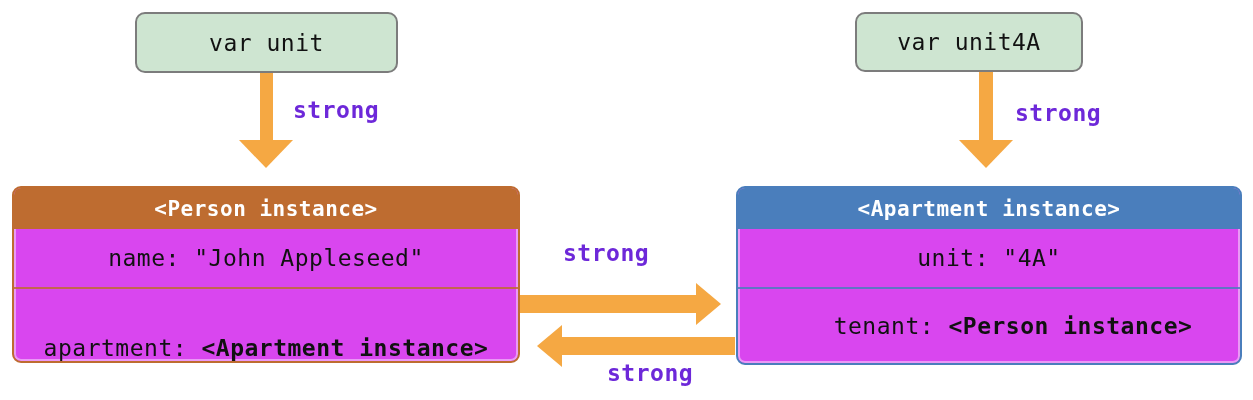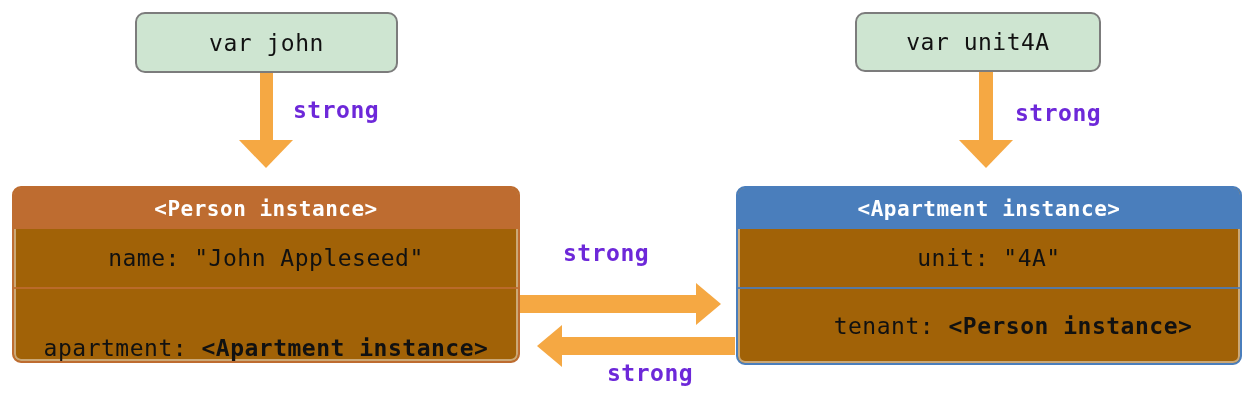--- a/index.html
+++ b/index.html
@@ -31,21 +31,21 @@
     box-sizing: border-box;
   }
 
   
   .instance-box {
     border-radius: 9px;
     box-sizing: border-box;
     overflow: hidden;
     display: flex;
     flex-direction: column;
-    background: #a16207;
+    background: #d946ef;
     box-shadow: inset 0 0 0 2px rgba(255,255,255,0.45);
   }
   .instance-box.person { border: 2px solid #be6c30; }
   .instance-box.apartment { border: 2px solid #4a7ebc; }
 
   .instance-header {
     flex: 0 0 41px;
     display: flex;
     align-items: center;
     justify-content: center;
@@ -98,24 +98,24 @@
     letter-spacing: 0.5px;
     white-space: nowrap;
   }
 </style>
 </head>
 <body>
 
 <div id="canvas">
 
   <div class="abs var-box" style="left:135px; top:12px; width:263px; height:61px;">
-    <span>var john</span>
+    <span>var unit</span>
   </div>
 
-  <div class="abs var-box" style="left:855px; top:12px; width:246px; height:60px;">
+  <div class="abs var-box" style="left:855px; top:12px; width:228px; height:60px;">
     <span>var unit4A</span>
   </div>
 
   <div>
     <div class="abs shaft" style="left:260px; top:73px; width:13px; height:68px;"></div>
     <div class="abs tri tri-down" style="left:239px; top:140px;"></div>
   </div>
   <div class="abs strong-label" style="left:293px; top:97px;">strong</div>
 
   <div>

